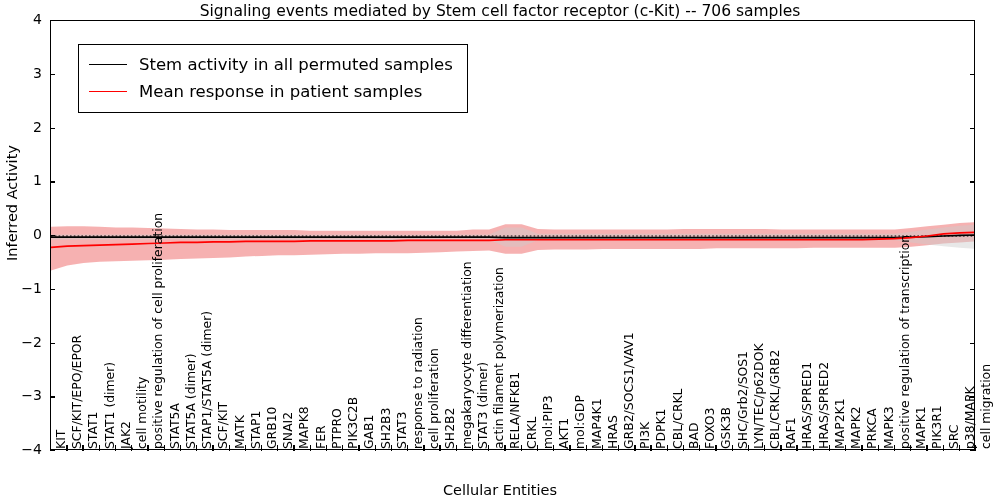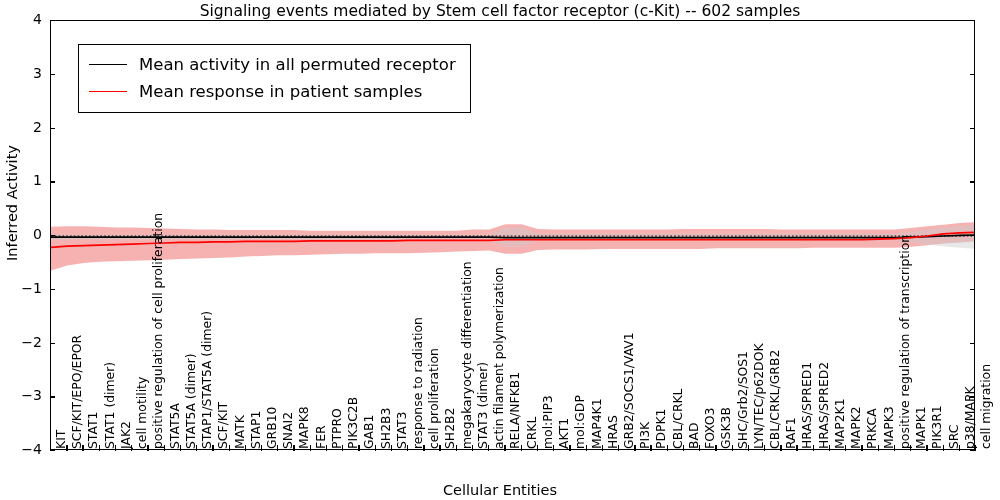--- a/index.html
+++ b/index.html
@@ -92,21 +92,21 @@
     width:38px;height:0;border-top-width:1.8px;border-top-style:solid;
     margin-right:12px;flex:none;
   }
   .legend-text{font-size:16.5px;color:#000;white-space:nowrap;}
 </style>
 </head>
 <body>
 
 <div id="fig">
 
-  <div id="title">Signaling events mediated by Stem cell factor receptor (c-Kit) -- 602 samples</div>
+  <div id="title">Signaling events mediated by Stem cell factor receptor (c-Kit) -- 706 samples</div>
 
   <div id="yticklabels">
       <div class="ytick-label" style="position: absolute; left: 0px; width: 42px; top: 441px; text-align: right;">−4</div>
       <div class="ytick-label" style="position: absolute; left: 0px; width: 42px; top: 387.25px; text-align: right;">−3</div>
       <div class="ytick-label" style="position: absolute; left: 0px; width: 42px; top: 333.5px; text-align: right;">−2</div>
       <div class="ytick-label" style="position: absolute; left: 0px; width: 42px; top: 279.75px; text-align: right;">−1</div>
       <div class="ytick-label" style="position: absolute; left: 0px; width: 42px; top: 226px; text-align: right;">0</div>
       <div class="ytick-label" style="position: absolute; left: 0px; width: 42px; top: 172.25px; text-align: right;">1</div>
       <div class="ytick-label" style="position: absolute; left: 0px; width: 42px; top: 118.5px; text-align: right;">2</div>
       <div class="ytick-label" style="position: absolute; left: 0px; width: 42px; top: 64.75px; text-align: right;">3</div>
@@ -380,21 +380,21 @@
       <div class="xtick-wrap" style="left: 925px;">
         <div class="xtick-label" style="top: -2px; left: 5px;">cell migration</div>
       </div>
     </div>
 
   <div id="xlabel">Cellular Entities</div>
 
   <div id="legend">
       <div class="legend-row">
         <span class="legend-swatch" style="border-top-color: rgb(0, 0, 0);"></span>
-        <span class="legend-text">Mean activity in all permuted receptor</span>
+        <span class="legend-text">Stem activity in all permuted samples</span>
       </div>
       <div class="legend-row">
         <span class="legend-swatch" style="border-top-color: rgb(255, 0, 0);"></span>
         <span class="legend-text">Mean response in patient samples</span>
       </div>
     </div>
 
 </div>
 
 </body></html>

